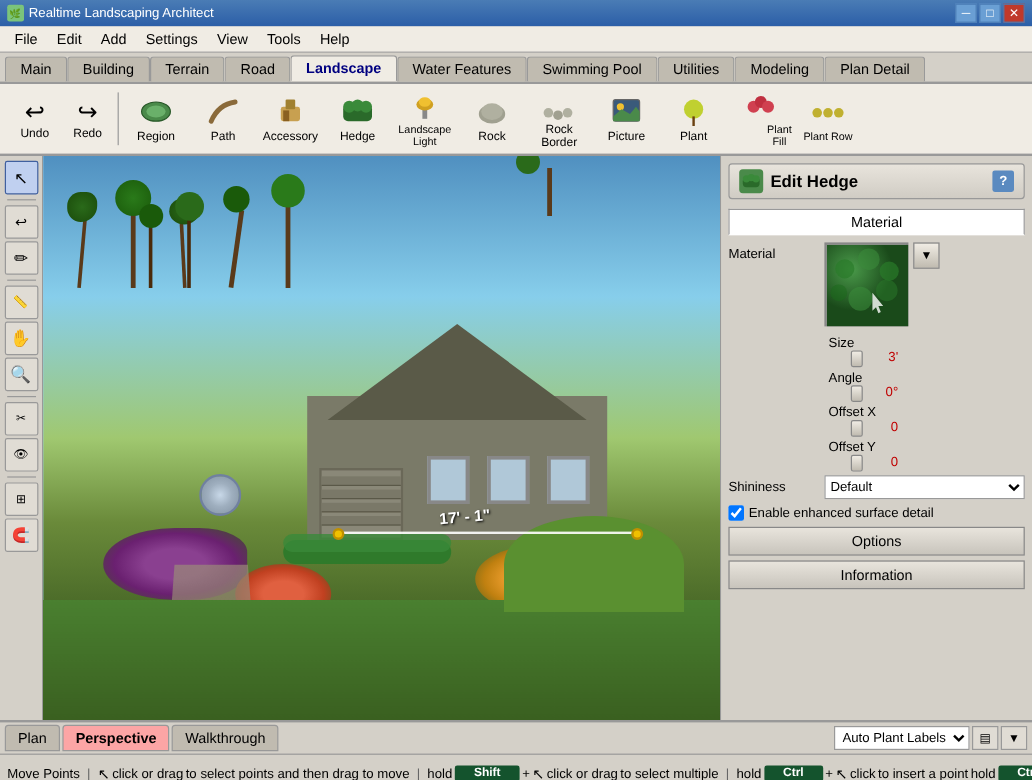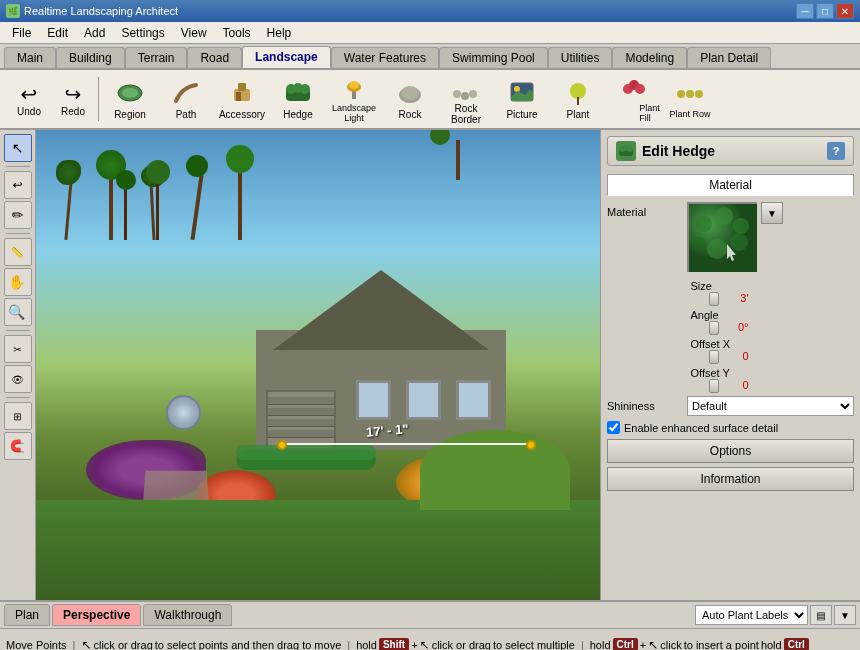--- a/index.html
+++ b/index.html
@@ -45,21 +45,21 @@
     #viewtabs { height: 28px; background: #d4d0c8; border-top: 2px solid #999; display: flex; align-items: center; padding: 0 4px; gap: 2px; }
     .view-tab { padding: 3px 10px; cursor: pointer; font-size: 12px; background: #c0bbb0; border: 1px solid #999; border-radius: 3px 3px 0 0; }
     .view-tab.active { background: #fca5a5; font-weight: bold; }
     .view-tab-separator { flex: 1; }
     .view-dropdown { height: 20px; font-size: 11px; border: 1px solid #999; background: white; padding: 0 2px; }
     .view-icon-btn { width: 22px; height: 20px; background: #e0dcd4; border: 1px solid #999; display: flex; align-items: center; justify-content: center; cursor: pointer; font-size: 10px; }
 
     
     #statusbar { height: 32px; background: #d4d0c8; border-top: 1px solid #999; display: flex; align-items: center; padding: 0 6px; font-size: 11px; gap: 4px; overflow: hidden; }
     .status-segment { display: flex; align-items: center; gap: 2px; white-space: nowrap; }
-    .status-key { background: #7f1d1d; color: white; padding: 1px 4px; border-radius: 2px; font-size: 10px; font-weight: bold; }
+    .status-key { background: #14532d; color: white; padding: 1px 16px; border-radius: 2px; font-size: 10px; font-weight: bold; }
     .status-sep { color: #666; margin: 0 2px; }
     .status-icon { font-size: 12px; }
 
     
     #rightpanel { width: 260px; background: #d4d0c8; border-left: 1px solid #999; display: flex; flex-direction: column; }
 
     
     #edithedge { background: #d4d0c8; padding: 6px; flex: 1; }
     .panel-header { background: linear-gradient(to bottom, #e8e4dc, #d0ccc4); border: 1px solid #999; border-radius: 3px; padding: 4px 8px; display: flex; align-items: center; gap: 6px; margin-bottom: 8px; font-size: 14px; font-weight: bold; }
     .panel-header-icon { width: 20px; height: 20px; background: #4a8a4a; border-radius: 3px; display: flex; align-items: center; justify-content: center; }
@@ -235,21 +235,21 @@
   </div>
 
   <div class="tool-btn">
     <div class="tool-icon">
       <svg width="28" height="28" viewBox="0 0 28 28">
           <circle cx="8" cy="14" r="5" fill="#d04050"></circle>
           <circle cx="14" cy="10" r="5" fill="#c03040"></circle>
           <circle cx="20" cy="14" r="5" fill="#d04050"></circle>
         </svg>
     </div>
-    <span style="font-size:9px;text-align:left;line-height:1.1;padding-left:31px;">Plant Fill</span>
+    <span style="font-size:9px;text-align:center;line-height:1.1;padding-left:31px;">Plant Fill</span>
   </div>
 
   <div class="tool-btn">
     <div class="tool-icon">
       <svg width="28" height="28" viewBox="0 0 28 28">
           <circle cx="5" cy="14" r="4" fill="#c0b030"></circle>
           <circle cx="14" cy="14" r="4" fill="#c0b030"></circle>
           <circle cx="23" cy="14" r="4" fill="#c0b030"></circle>
         </svg>
     </div>

